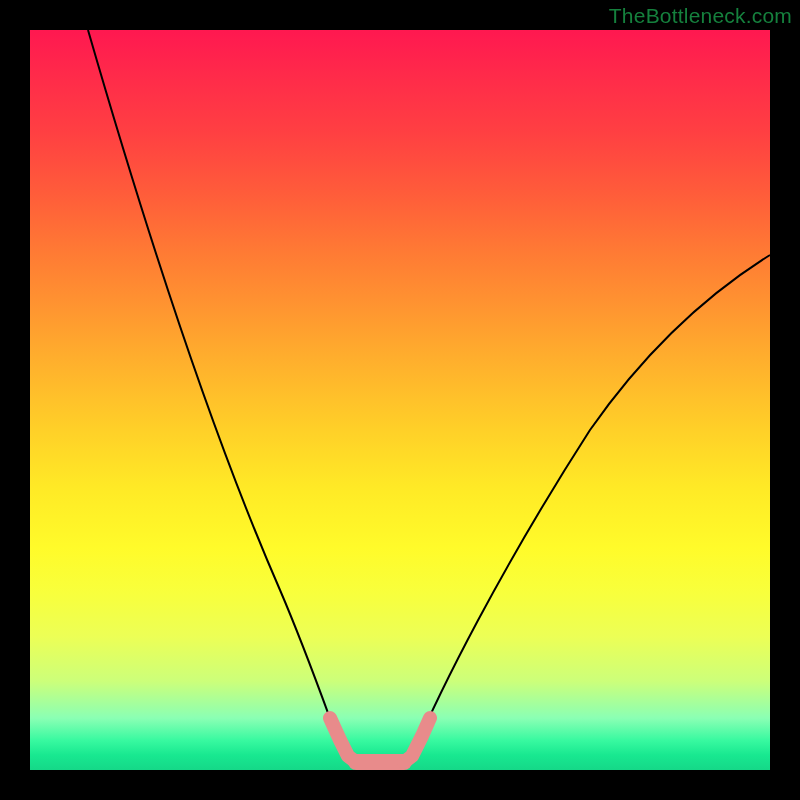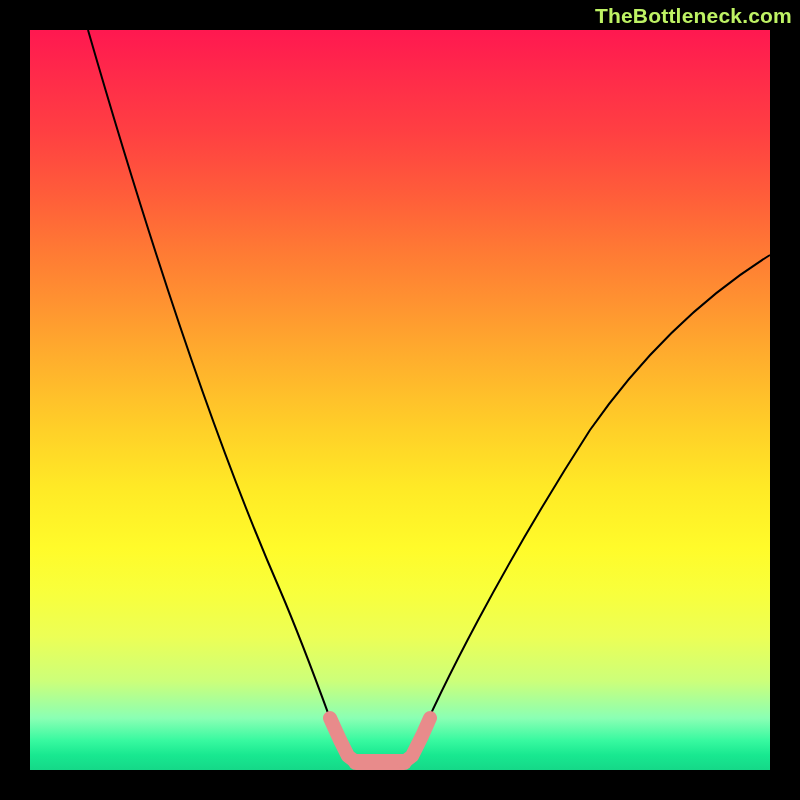--- a/index.html
+++ b/index.html
@@ -43,24 +43,24 @@
       #8affb4 93%,
       #38f9a0 96%,
       #18e890 98%,
       #15d888 100%
     );
   }
   .attribution {
     position: absolute;
     top: 4px;
     right: 8px;
-    color: #bef264;
+    color: #15803d;
     font-size: 21px;
     letter-spacing: 0.2px;
-    font-weight: 700;
+    font-weight: 400;
   }
   svg.curves {
     position: absolute;
     left: 0;
     top: 0;
     width: 740px;
     height: 740px;
     overflow: visible;
   }
   .curve-line {

